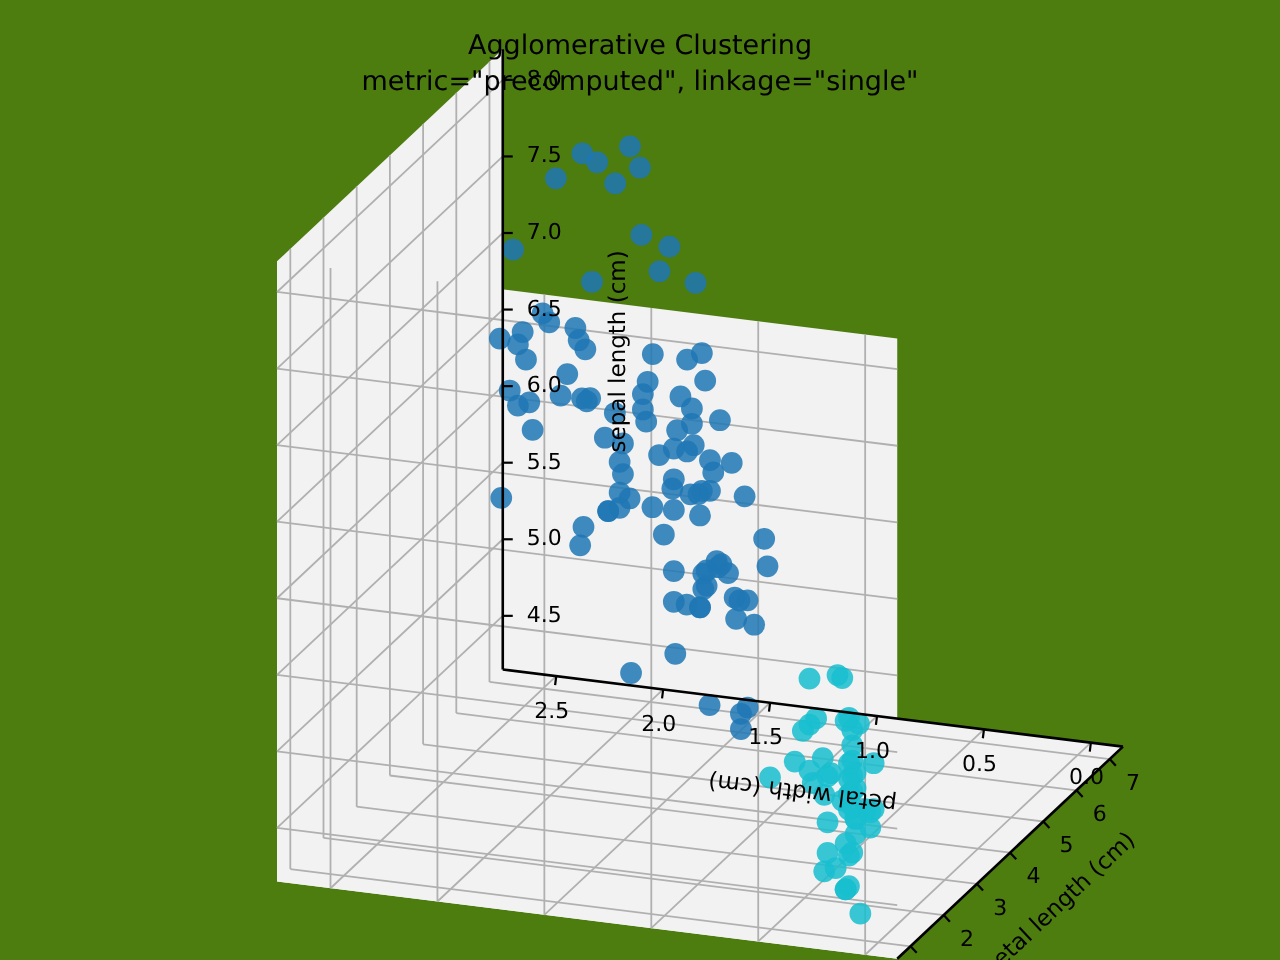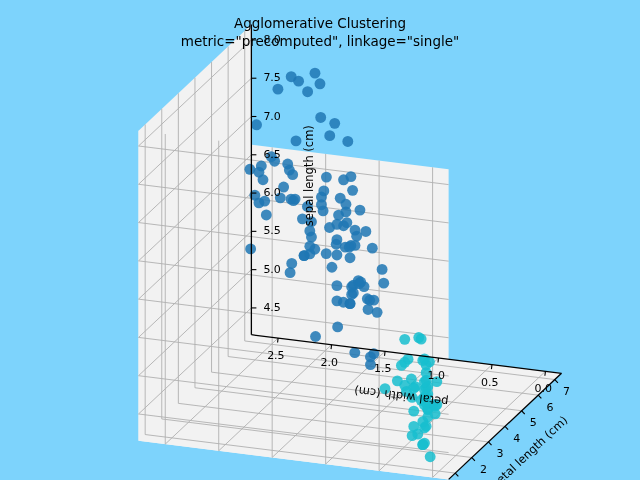--- a/index.html
+++ b/index.html
@@ -12,21 +12,21 @@
     height: 480px;
     position: relative;
     overflow: hidden;
     font-family: "DejaVu Sans", sans-serif;
   }
   #figure {
     position: absolute;
     left: 0; top: 0;
     width: 640px;
     height: 480px;
-    background: #7dd3fc;
+    background: #4d7c0f;
   }
   .title-block {
     position: absolute;
     left: 0;
     top: 14px;
     width: 640px;
     text-align: center;
     color: #000000;
     font-size: 13.5px;
     line-height: 18px;

